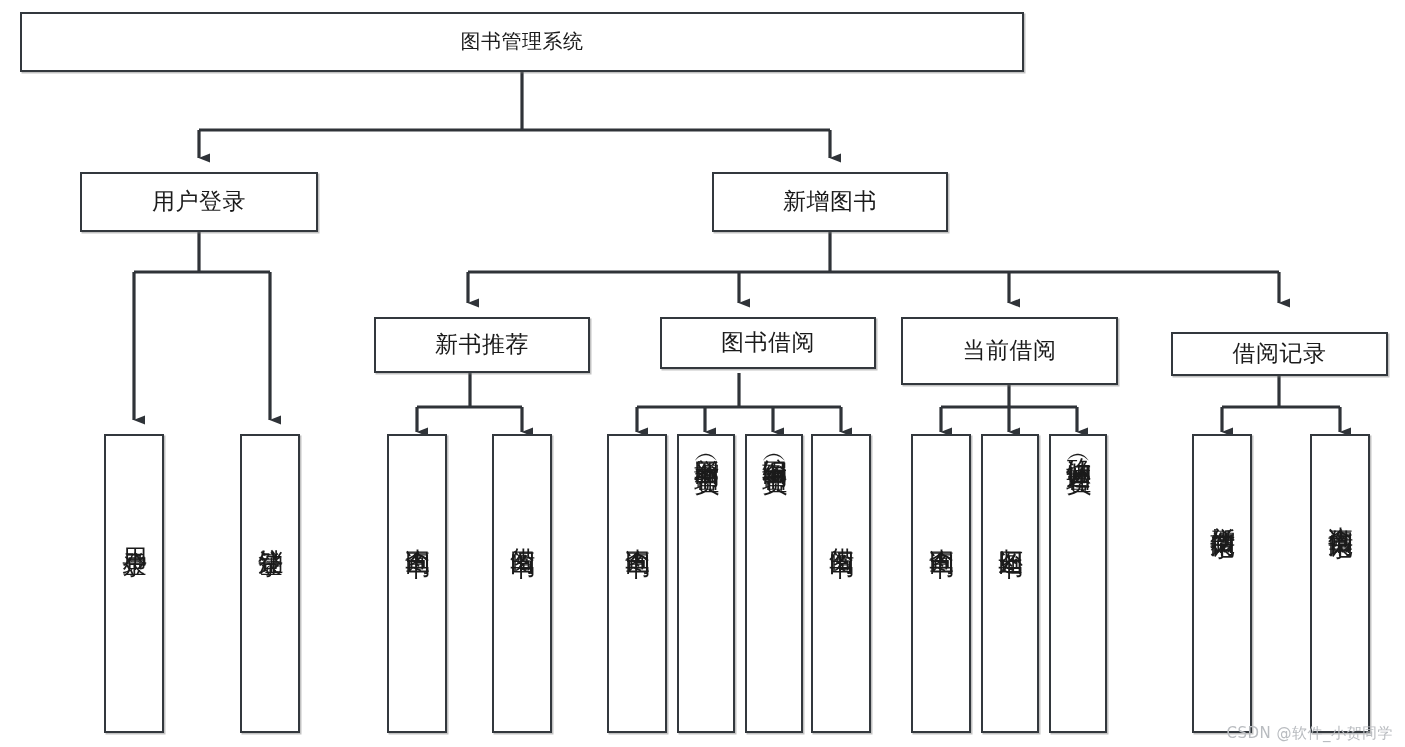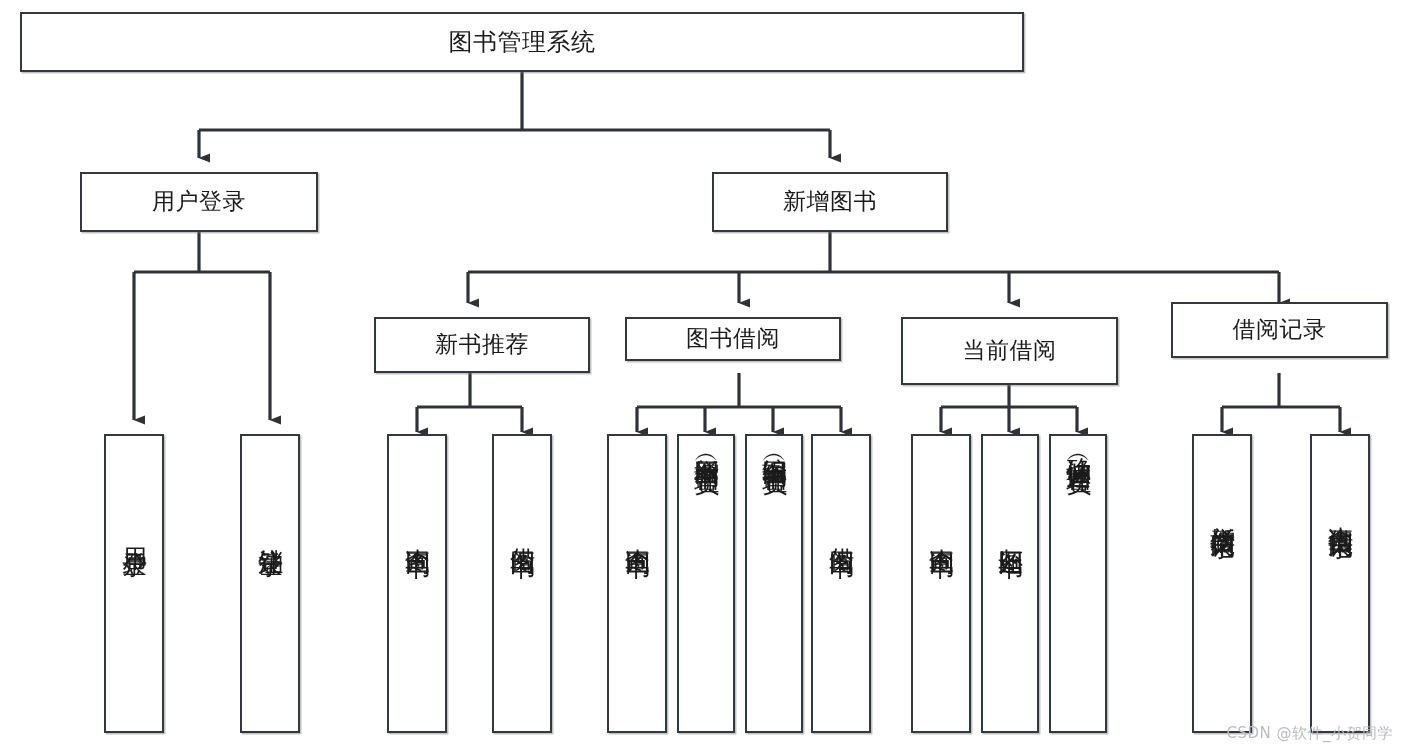--- a/index.html
+++ b/index.html
@@ -41,21 +41,21 @@
     white-space: pre;
     line-height: 1.18;
     letter-spacing: 0.5px;
   }
   
   .node.h .label {
     writing-mode: horizontal-tb;
     font-size: 23px;
   }
   .node.root .label {
-    font-size: 24px;
+    font-size: 20px;
   }
   
   .node.v {
     align-items: flex-start;
     padding-top: 0;
   }
   .node.v .label {
     writing-mode: vertical-rl;
     text-orientation: upright;
     font-size: 25px;
@@ -148,29 +148,29 @@
   </div>
 
   <div class="node h" style="left:712px; top:172px; width:236px; height:60px;">
     <span class="label">新增图书</span>
   </div>
 
   <div class="node h" style="left:362px; top:317px; width:216px; height:56px;margin-left:12px;">
     <span class="label">新书推荐</span>
   </div>
 
-  <div class="node h" style="left:625px; top:317px; width:216px; height:44px;">
+  <div class="node h" style="left:660px; top:317px; width:216px; height:52px;">
     <span class="label">图书借阅</span>
   </div>
 
   <div class="node h" style="left:901px; top:317px; width:217px; height:68px;">
     <span class="label">当前借阅</span>
   </div>
 
-  <div class="node h" style="left:1171px; top:302px; width:217px; height:56px;">
+  <div class="node h" style="left:1171px; top:332px; width:217px; height:44px;">
     <span class="label">借阅记录</span>
   </div>
 
   <div class="node v low" style="left:104px; top:434px; width:60px; height:299px;">
     <span class="label">用户登录</span>
   </div>
 
   <div class="node v low" style="left:240px; top:434px; width:60px; height:299px;">
     <span class="label">注销登录</span>
   </div>

